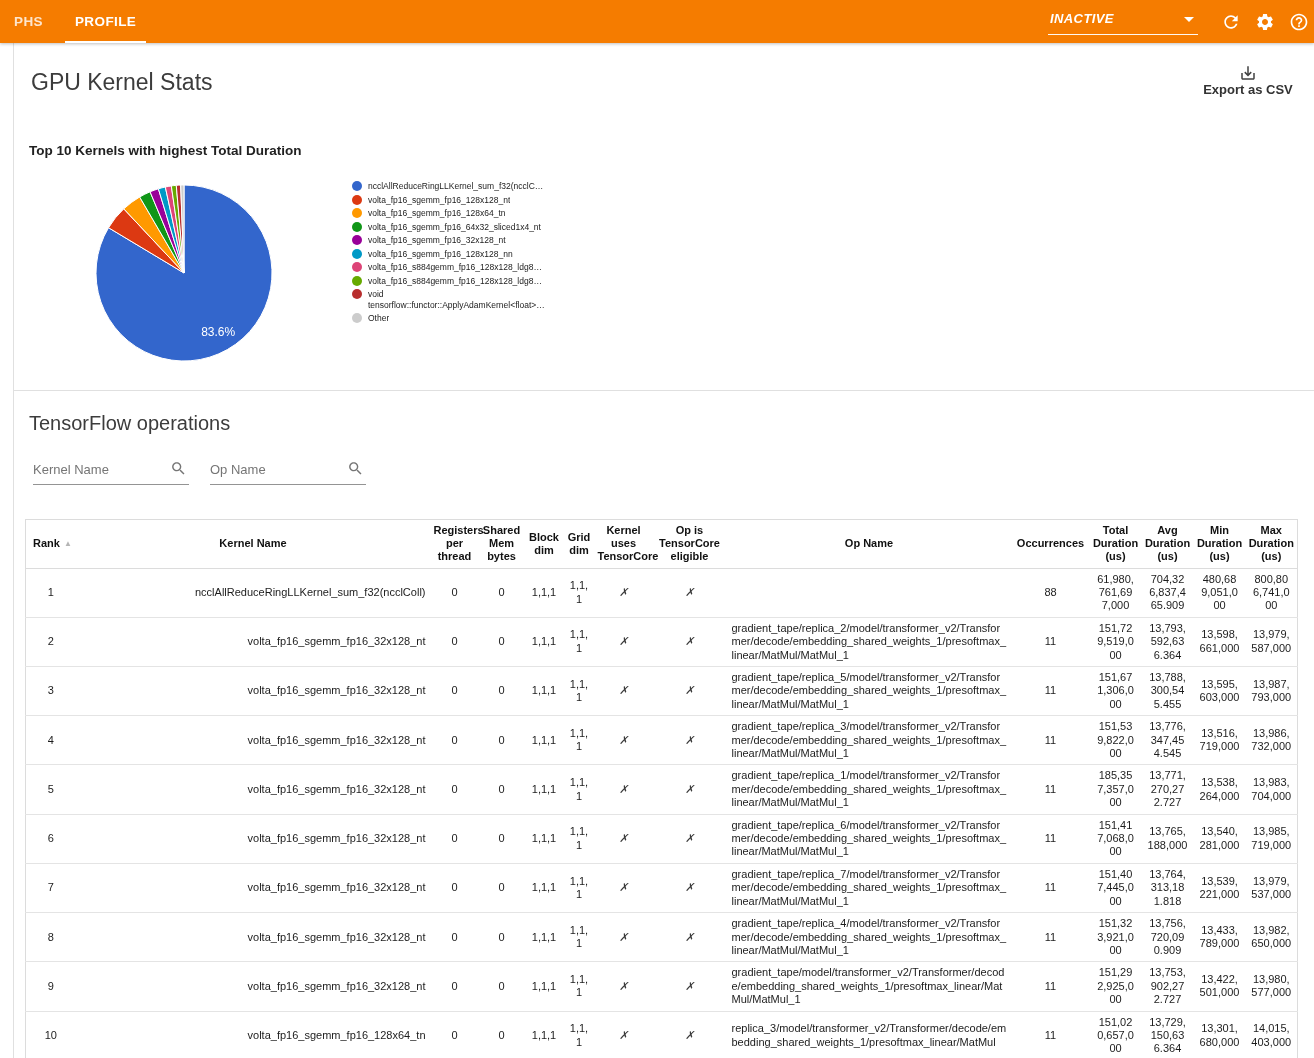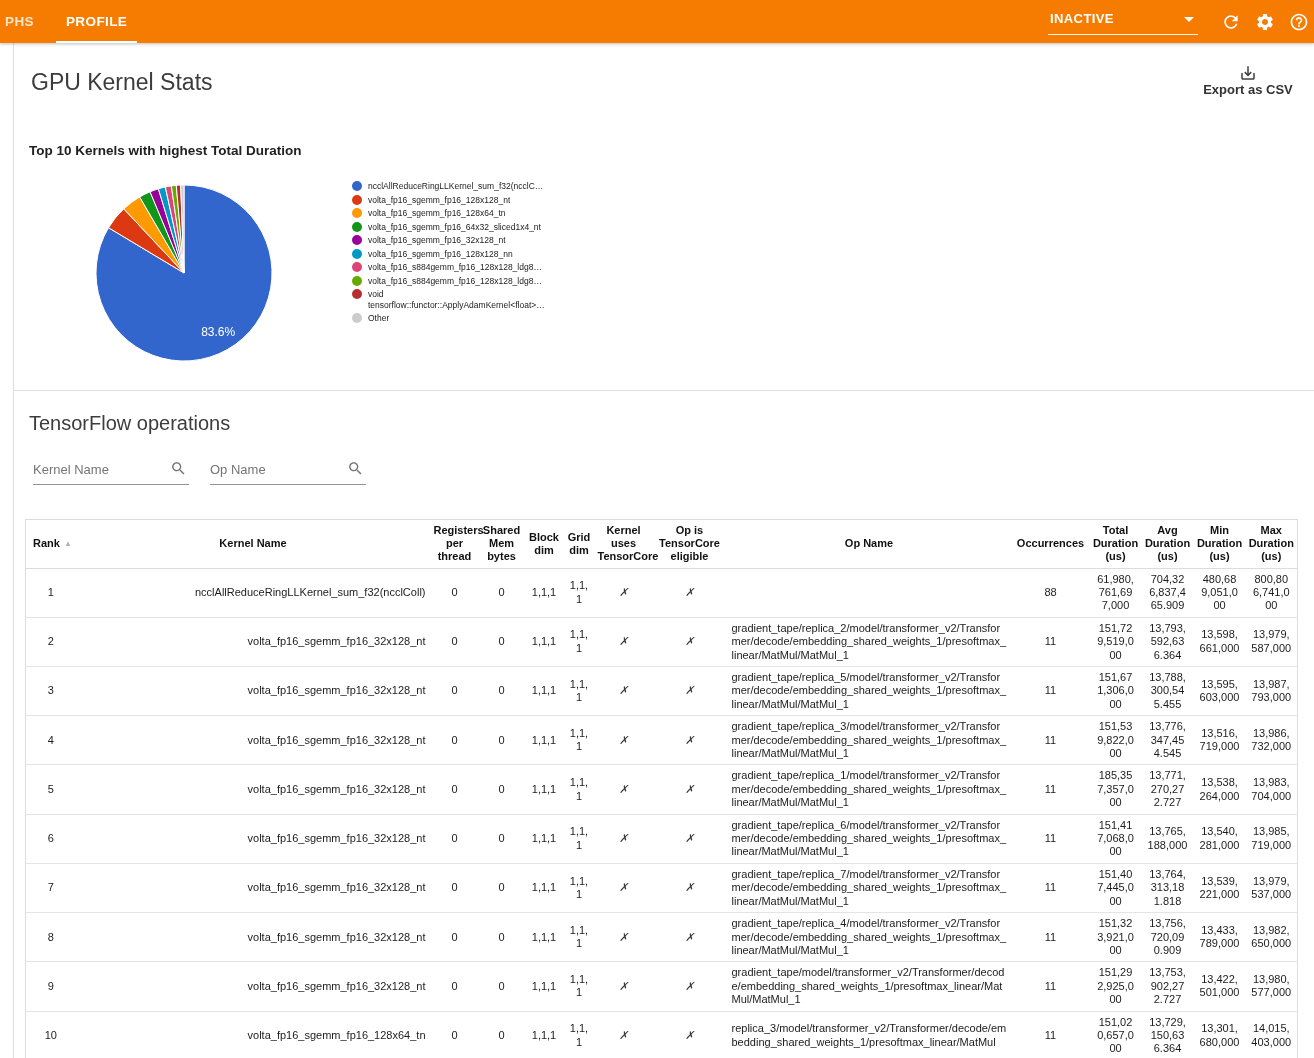--- a/index.html
+++ b/index.html
@@ -5,29 +5,29 @@
   * { box-sizing: border-box; margin: 0; padding: 0; }
   html, body { width: 1314px; height: 1058px; overflow: hidden; background: #fff;
     font-family: "Liberation Sans", sans-serif; }
 
   
   .topbar { position: absolute; top: 0; left: 0; width: 1314px; height: 43px;
     background: #f57c00; box-shadow: 0 1px 3px rgba(0,0,0,.25); z-index: 5;
     display: flex; align-items: stretch; }
   .tab { display: flex; align-items: center; font-size: 13.5px; font-weight: 700;
     letter-spacing: .4px; color: rgba(255,255,255,.8); cursor: pointer; }
-  .tab-graphs { padding-left: 5px; }
+  .tab-graphs { padding-left: 14px; }
   .tab-profile { margin-left: 22px; padding: 0 10px; position: relative; color: #fff; }
   .tab-profile::after { content: ""; position: absolute; left: 0; right: 0; bottom: 0;
     height: 2px; background: #fff; }
   .topbar-right { position: absolute; right: 4px; top: 0; height: 43px;
     display: flex; align-items: center; gap: 12px; }
   .run-select { width: 150px; position: relative; color: #fff; font-size: 13px;
     font-weight: 700; letter-spacing: .4px; padding: 2px 18px 8px 2px;
-    border-bottom: 1px solid rgba(255,255,255,.95); cursor: pointer; margin-right: 10px; }
+    border-bottom: 1px solid rgba(255,255,255,.95); cursor: pointer; margin-right: 10px; font-style: italic; }
   .caret { position: absolute; right: 4px; top: 8px; width: 0; height: 0;
     border-left: 5px solid transparent; border-right: 5px solid transparent;
     border-top: 5px solid #fff; }
   .icon-btn { width: 22px; height: 22px; display: flex; align-items: center;
     justify-content: center; cursor: pointer; }
   .icon-btn svg { width: 20px; height: 20px; fill: #fff; }
 
   
   .left-rule { position: absolute; left: 13px; top: 43px; bottom: 0; width: 1px;
     background: #e0e0e0; }

